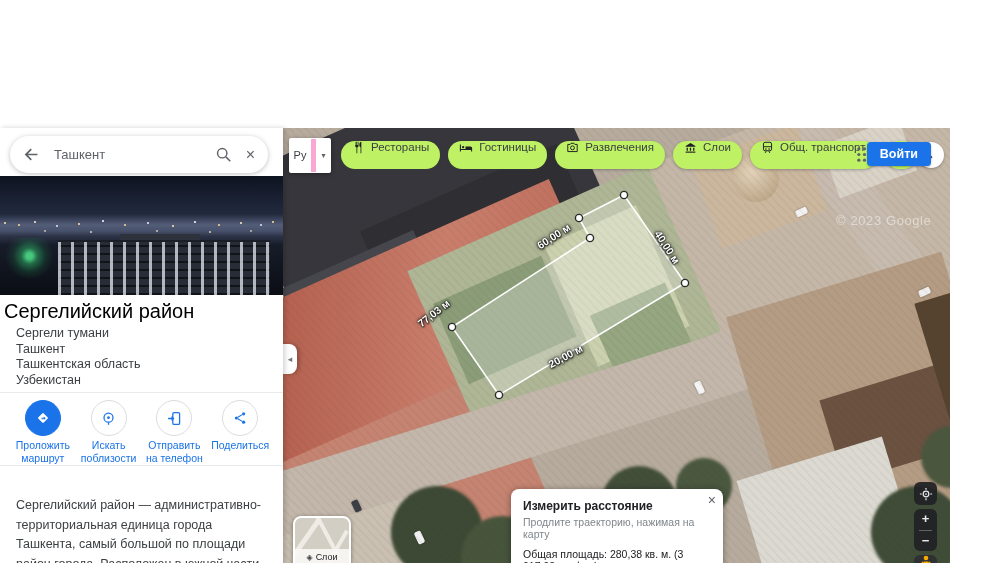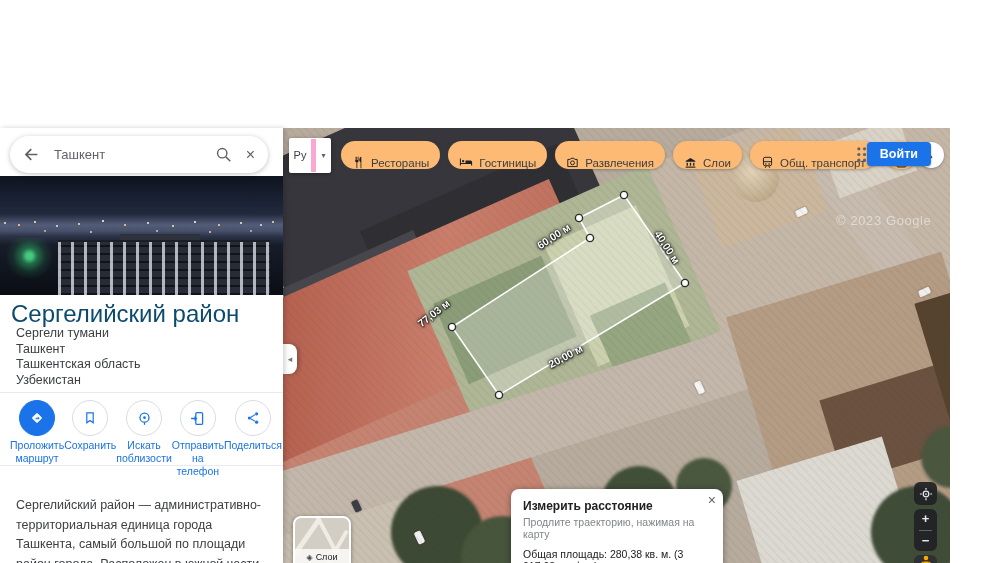--- a/index.html
+++ b/index.html
@@ -28,22 +28,22 @@
   .mlabel.m20 { left:264px; top:222px; transform:rotate(-28deg); }
 
   
   .chipbar { position:absolute; left:0; top:0; right:0; height:54px; z-index:20; display:flex; align-items:center;
     padding-left:6px; }
   .langbox { width:42px; height:35px; background:#fff; border-radius:2px; display:flex; align-items:center;
     box-shadow:0 1px 4px rgba(0,0,0,.35); flex:0 0 auto; }
   .langbox .lang { flex:1; text-align:center; font-size:11px; color:#3c4043; border-right:5px solid #f9a8d4; line-height:33px; height:33px;}
   .langbox .caret { width:15px; text-align:center; font-size:8px; color:#5f6368; }
   .chips { display:flex; align-items:center; gap:8px; margin-left:10px; }
-  .chip { height:28px; border-radius:14px; background:#fdba74; box-shadow:0 1px 3px rgba(60,64,67,.4);
-    display:inline-flex; align-items:flex-end; gap:6px; padding:0 11px; font-size:11.5px; color:#3c4043; white-space:nowrap; cursor:pointer; }
+  .chip { height:28px; border-radius:14px; background:#bef264; box-shadow:0 1px 3px rgba(60,64,67,.4);
+    display:inline-flex; align-items:flex-start; gap:6px; padding:0 11px; font-size:11.5px; color:#3c4043; white-space:nowrap; cursor:pointer; }
   .chip svg { flex:0 0 auto; }
   .chip.partial { width:32px; padding:0 0 0 10px; overflow:hidden; }
   .next-btn { width:26px; height:26px; border-radius:50%; background:#fff; box-shadow:0 1px 3px rgba(60,64,67,.4);
     display:flex; align-items:center; justify-content:center; font-size:15px; color:#3c4043; margin-left:-7px; cursor:pointer; }
   .apps-grid { position:absolute; right:77px; top:18px; width:17px; height:17px; cursor:pointer; }
   .signin { position:absolute; right:19px; top:14px; height:24px; padding:0 13px; background:#1a73e8; color:#fff;
     font-size:12.5px; font-weight:bold; border:none; border-radius:4px; line-height:24px; cursor:pointer;
     box-shadow:0 1px 2px rgba(0,0,0,.3); }
 
   
@@ -96,21 +96,21 @@
     152px 8px #cfc8ac, 205px 9px #d8d2b8, 246px 8px #c9c2a5; }
   .photo .ferris { position:absolute; left:6px; top:62px; width:52px; height:40px;
     background:radial-gradient(circle at 45% 45%, rgba(80,230,140,.85) 0 3px, rgba(50,190,110,.5) 8px, rgba(30,120,70,.25) 16px, transparent 24px); }
   .photo .bldg { position:absolute; left:58px; top:66px; width:212px; height:53px; background:#272c36;
     background-image:
       repeating-linear-gradient(90deg, rgba(226,231,240,.75) 0 3px, rgba(20,22,28,0) 3px 13px),
       repeating-linear-gradient(0deg, rgba(15,17,22,.9) 0 2px, rgba(15,17,22,0) 2px 8px);
     box-shadow:0 -2px 0 #1a1e26; }
   .photo .bldg2 { position:absolute; left:120px; top:58px; width:80px; height:10px; background:#2d323d; }
 
-  .place-title { position:absolute; left:11px; top:172px; font-size:24px; color:#0c4a6e; font-weight:normal; }
+  .place-title { position:absolute; left:4px; top:172px; font-size:20px; color:#000000; font-weight:normal; }
   .addr { position:absolute; left:16px; top:198px; font-size:12.5px; line-height:15.5px; color:#3c4043; }
   .div1 { position:absolute; left:0; top:264px; width:283px; height:1px; background:#e8eaed; }
 
   .actions { position:absolute; left:10px; top:272px; width:263px; display:flex; }
   .action { flex:1; display:flex; flex-direction:column; align-items:center; cursor:pointer; }
   .action-ico { width:36px; height:36px; border-radius:50%; border:1px solid #dadce0; background:#fff;
     display:flex; align-items:center; justify-content:center; }
   .action-ico.primary { background:#1a73e8; border-color:#1a73e8; }
   .action-label { margin-top:3px; font-size:10.5px; line-height:13px; color:#1a73e8; text-align:center; white-space:pre-line; }
 
@@ -328,28 +328,20 @@
           <span class="action-ico primary">
             <svg width="18" height="18" viewBox="0 0 20 20">
                 <rect x="5.8" y="5.8" width="8.4" height="8.4" rx="1.2" transform="rotate(45 10 10)" fill="#fff"></rect>
                 <path d="M8.4 11.6V9.8h2.4V8.4l2.2 1.9-2.2 1.9v-1.4H9.4v.8z" fill="#1a73e8"></path>
               </svg>
           </span>
           <span class="action-label">Проложить маршрут</span>
         </div>
         <div class="action">
           <span class="action-ico">
-            <svg width="16" height="16" viewBox="0 0 20 20">
-                <path d="M6 3.5h8V16l-4-3-4 3z" fill="none" stroke="#1a73e8" stroke-width="1.5"></path>
-              </svg>
-          </span>
-          <span class="action-label">Сохранить</span>
-        </div>
-        <div class="action">
-          <span class="action-ico">
             <svg width="17" height="17" viewBox="0 0 20 20">
                 <circle cx="10" cy="9" r="5.3" fill="none" stroke="#1a73e8" stroke-width="1.5"></circle>
                 <circle cx="10" cy="9" r="1.6" fill="#1a73e8"></circle>
                 <path d="M10 14.6V17.4" stroke="#1a73e8" stroke-width="1.5"></path>
               </svg>
           </span>
           <span class="action-label">Искать поблизости</span>
         </div>
         <div class="action">
           <span class="action-ico">

